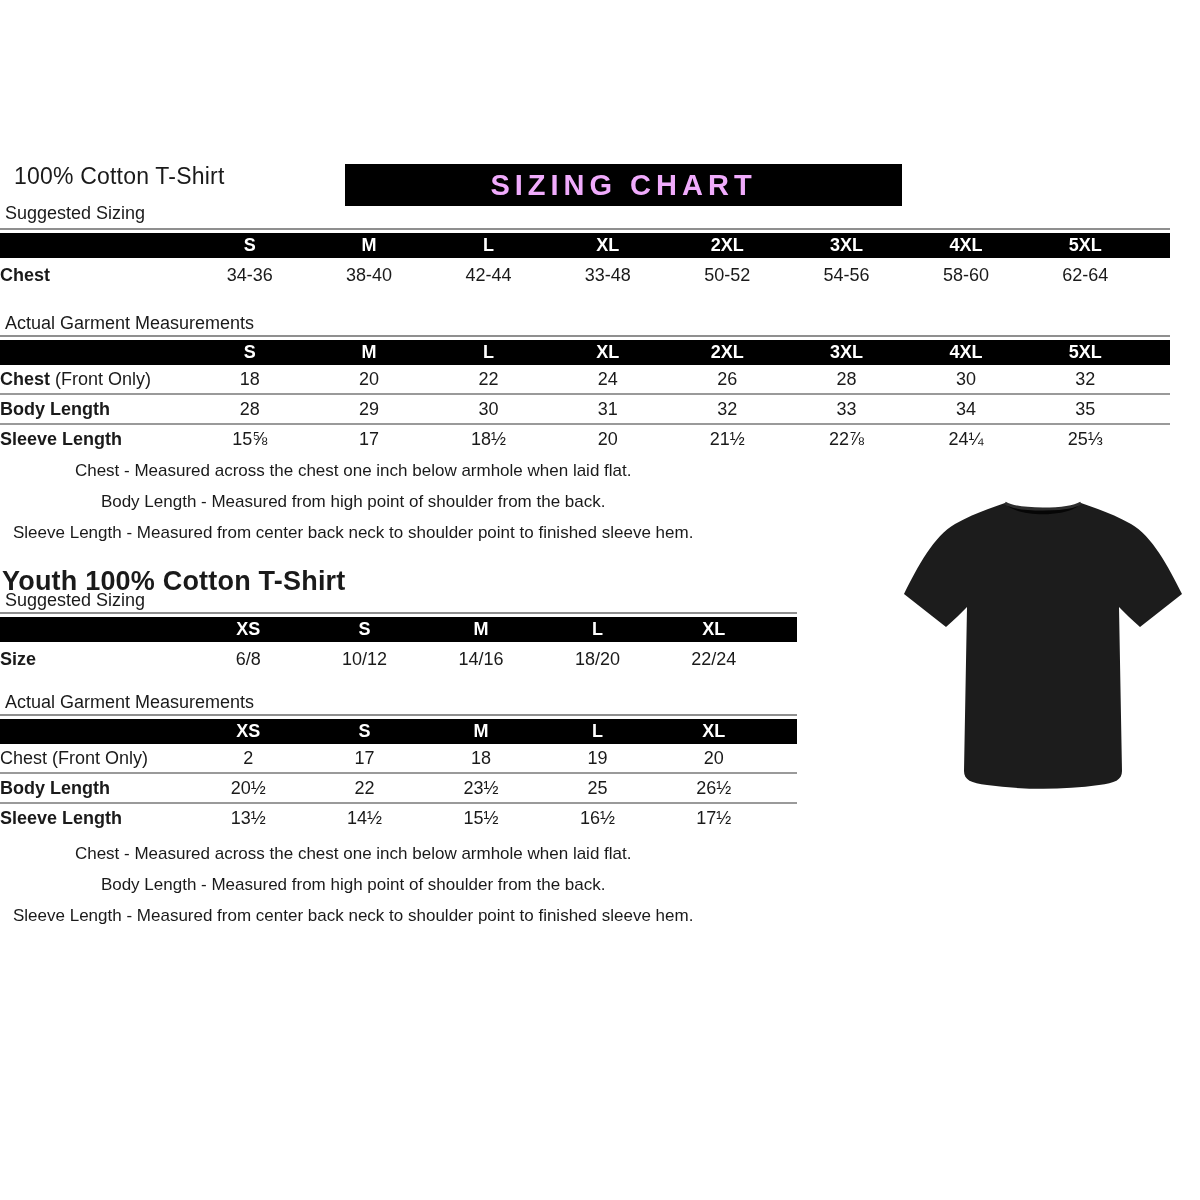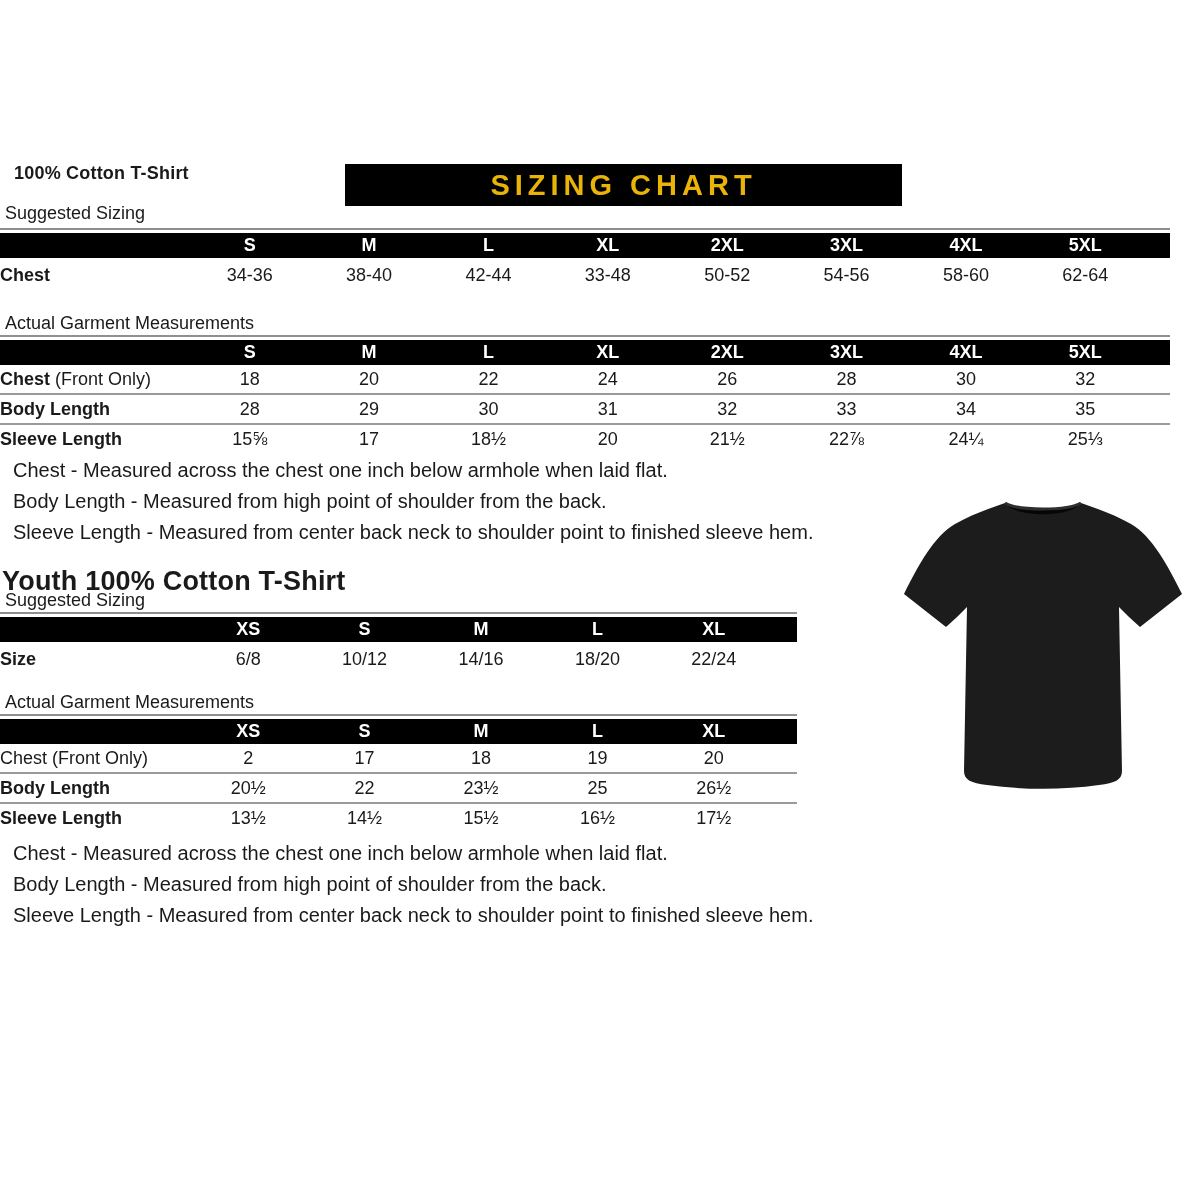--- a/index.html
+++ b/index.html
@@ -1,34 +1,34 @@
 <!DOCTYPE html>
 <html><head>
 <meta charset="utf-8">
 <style>
   html,body{margin:0;padding:0;background:#fff;}
   body{width:1200px;height:1200px;font-family:"Liberation Sans","DejaVu Sans",sans-serif;color:#1a1a1a;}
   #page{position:relative;width:1200px;height:1200px;overflow:hidden;background:#fff;}
   .abs{position:absolute;}
-  .page-title{font-size:18px;letter-spacing:0.2px;font-weight:bold;}
+  .page-title{font-size:23px;letter-spacing:0.2px;}
   .youth-title{font-size:27px;font-weight:bold;letter-spacing:0.2px;}
-  .banner{background:#000;color:#eab308;display:flex;align-items:center;justify-content:center;
+  .banner{background:#000;color:#f0abfc;display:flex;align-items:center;justify-content:center;
           font-weight:bold;font-size:29px;letter-spacing:5px;}
   .sec-heading{font-size:18px;}
   .sztable{box-sizing:border-box;}
   .topline{border-top:2px solid #8f8f8f;margin-bottom:3px;}
   .trow{display:flex;align-items:center;font-size:18px;box-sizing:border-box;padding-right:25px;}
   .thead{background:#000;color:#fff;font-weight:bold;height:25px;}
   .row34{height:34px;}
   .row28{height:28px;}
   .tlabel{width:190px;box-sizing:border-box;white-space:nowrap;}
   .tcell{flex:1;text-align:center;}
   .bold{font-weight:bold;}
   .sep{border-top:2px solid #9a9a9a;}
-  .notes div{font-size:20px;line-height:31px;white-space:nowrap;}
+  .notes div{font-size:17px;line-height:31px;white-space:nowrap;text-align:center;}
 </style>
 </head>
 <body>
 
 <div id="page">
 
   <div class="abs page-title" style="left:14px;top:163px;">100% Cotton T-Shirt</div>
   <div class="abs banner" style="left:345px;top:164px;width:557px;height:42px;">
     <span>SIZING CHART</span>
   </div>

